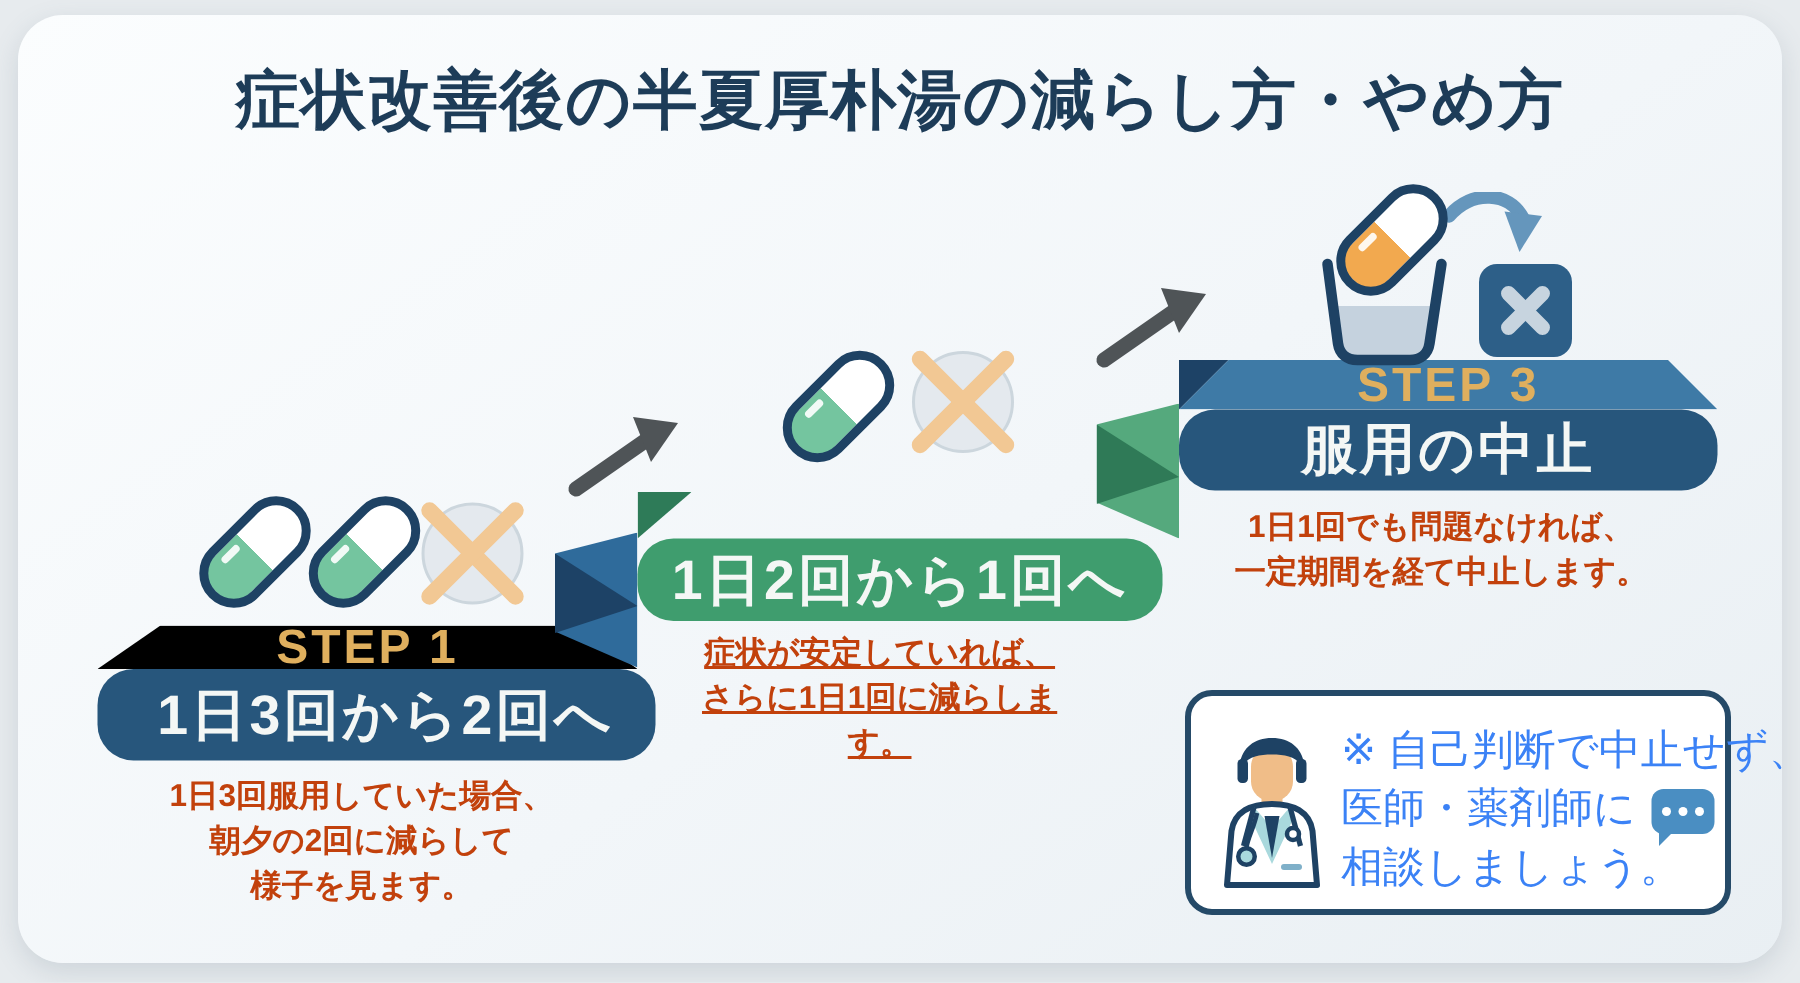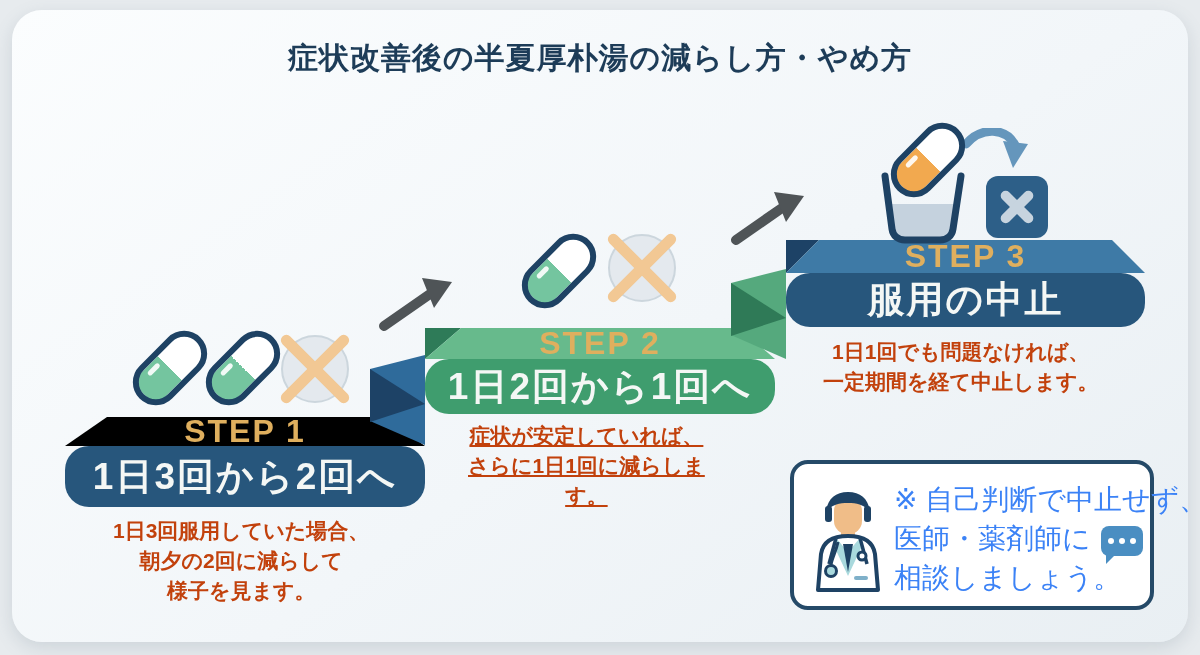--- a/index.html
+++ b/index.html
@@ -10,33 +10,33 @@
   }
   .canvas{position:relative;width:1200px;height:655px;overflow:hidden;background:#e7ebee;}
   .card{
     position:absolute;left:12px;top:10px;width:1176px;height:632px;
     border-radius:30px;
     background:linear-gradient(145deg,#fbfdfe 0%,#f2f6f9 55%,#e9eff3 100%);
     box-shadow:0 6px 18px rgba(90,110,130,0.18);
   }
   .title{
     position:absolute;left:0;top:38px;width:1200px;
-    text-align:center;font-size:30px;font-weight:800;color:#1d3c58;
+    text-align:center;font-size:43px;font-weight:800;color:#1d3c58;
     letter-spacing:1px;
   }
   
   .face{position:absolute;}
   .topface{display:flex;align-items:center;justify-content:center;}
   .steplabel{font-size:32px;font-weight:800;color:#dfaf5e;letter-spacing:2px;}
   .frontface{display:flex;align-items:center;justify-content:center;border-radius:24px;}
   .heading{font-size:37px;font-weight:800;color:#f4f7f5;letter-spacing:2px;}
 
   .s1-top{left:65px;top:417px;width:360px;height:29px;background:#000000;
           clip-path:polygon(42px 0,320px 0,360px 100%,0 100%);z-index:2;}
-  .s1-front{left:65px;top:446px;width:360px;height:61px;background:#27567c;z-index:2;}
+  .s1-front{left:65px;top:446px;width:360px;height:61px;background:#27567c;z-index:2;padding-left:12px;}
 
   .r1-light{left:370px;top:355px;width:55px;height:90px;background:#2f6b9b;
           clip-path:polygon(0 14px,100% 0,100% 100%,0 66px);z-index:3;}
   .r1-dark{left:370px;top:369px;width:55px;height:53px;background:#1d4266;
           clip-path:polygon(0 0,100% 66%,0 100%);z-index:4;}
 
   .s2-side{left:425px;top:328px;width:36px;height:31px;background:#2e7b58;
           clip-path:polygon(0 0,100% 0,0 100%);z-index:2;}
   .s2-top{left:425px;top:328px;width:350px;height:31px;background:#67ba8c;
           clip-path:polygon(36px 0,314px 0,350px 100%,0 100%);z-index:2;}
@@ -146,23 +146,20 @@
   <div class="desc d1">
     <div>1日3回服用していた場合、</div>
     <div>朝夕の2回に減らして</div>
     <div>様子を見ます。</div>
   </div>
 
   <div class="face r1-light"></div>
   <div class="face r1-dark"></div>
 
   <div class="face s2-side"></div>
-  <div class="face topface s2-top">
-    <span class="steplabel">STEP 2</span>
-  </div>
   <div class="face frontface s2-front">
     <span class="heading">1日2回から1回へ</span>
   </div>
   <div class="desc d2">
     <div>症状が安定していれば、</div>
     <div>さらに1日1回に減らしま</div>
     <div>す。</div>
   </div>
 
   <div class="face r2-light"></div>

